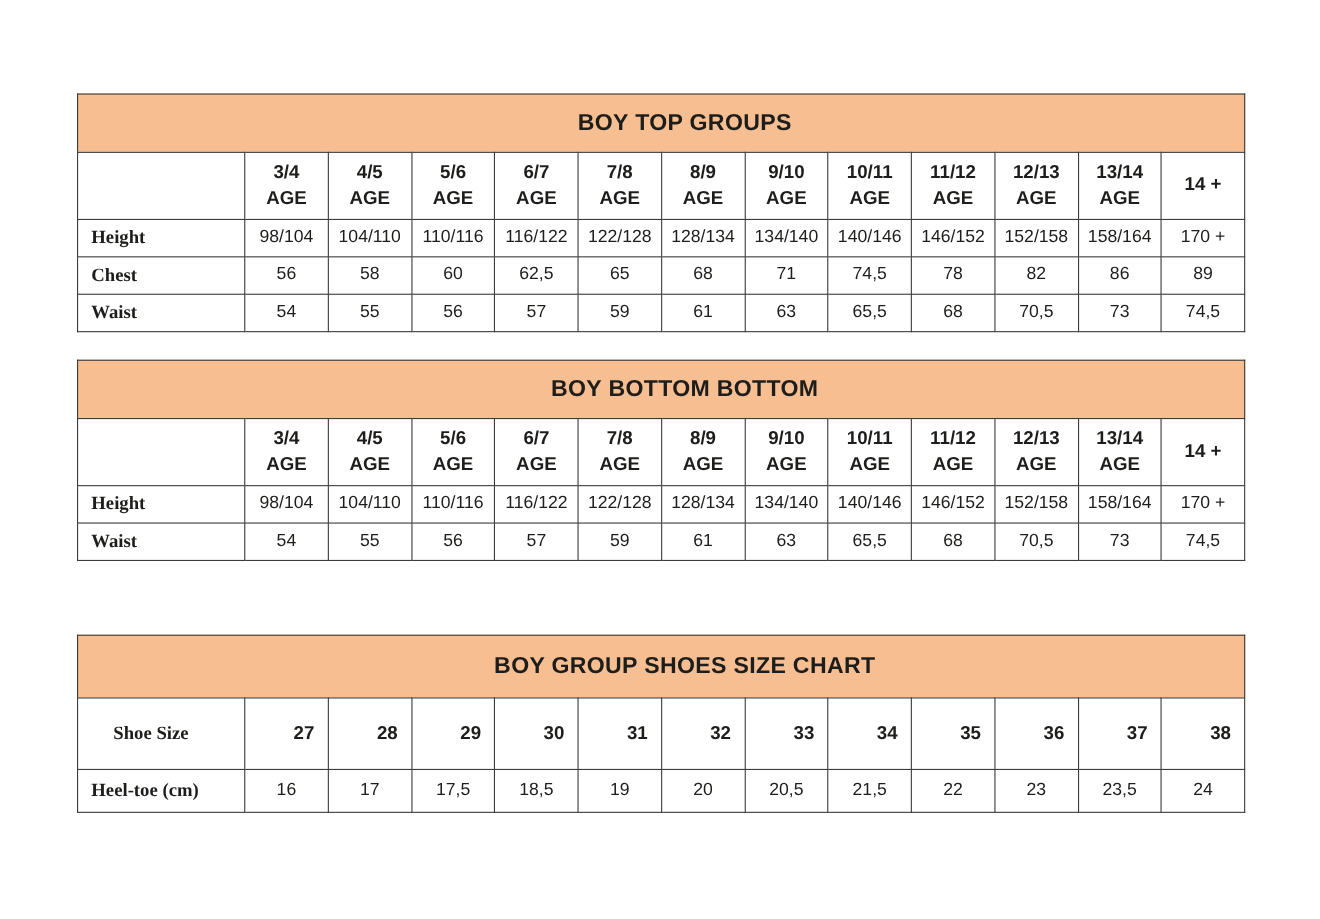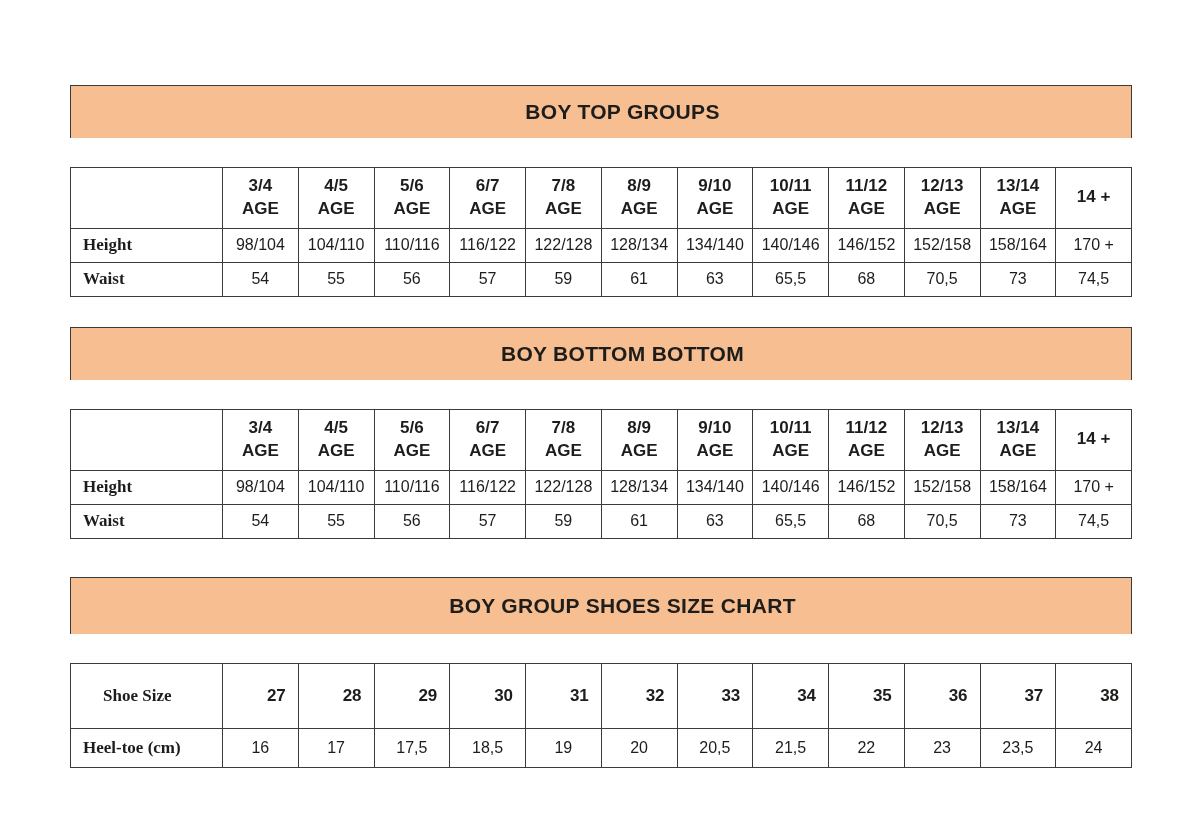--- a/index.html
+++ b/index.html
@@ -48,21 +48,20 @@
     font-size: 21px;
     font-weight: 700;
     letter-spacing: 0.3px;
     color: var(--text-color);
   }
 
   table {
     width: 100%;
     border-collapse: collapse;
     table-layout: fixed;
-    margin-top: 29px;
   }
   th, td {
     border: 1.5px solid var(--border-color);
     text-align: center;
     vertical-align: middle;
     color: var(--text-color);
   }
   th {
     font-size: 17px;
     font-weight: 700;
@@ -153,20 +152,35 @@
             <td>122/128</td>
             <td>128/134</td>
             <td>134/140</td>
             <td>140/146</td>
             <td>146/152</td>
             <td>152/158</td>
             <td>158/164</td>
             <td>170 +</td>
           </tr>
           <tr>
+            <td class="rowlabel">Chest</td>
+            <td>56</td>
+            <td>58</td>
+            <td>60</td>
+            <td>62,5</td>
+            <td>65</td>
+            <td>68</td>
+            <td>71</td>
+            <td>74,5</td>
+            <td>78</td>
+            <td>82</td>
+            <td>86</td>
+            <td>89</td>
+          </tr>
+          <tr>
             <td class="rowlabel">Waist</td>
             <td>54</td>
             <td>55</td>
             <td>56</td>
             <td>57</td>
             <td>59</td>
             <td>61</td>
             <td>63</td>
             <td>65,5</td>
             <td>68</td>

